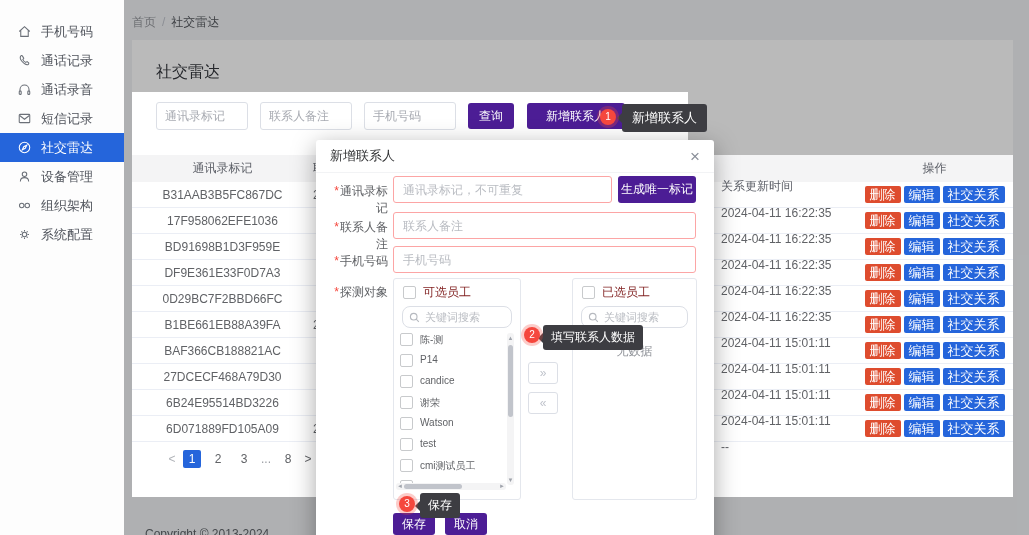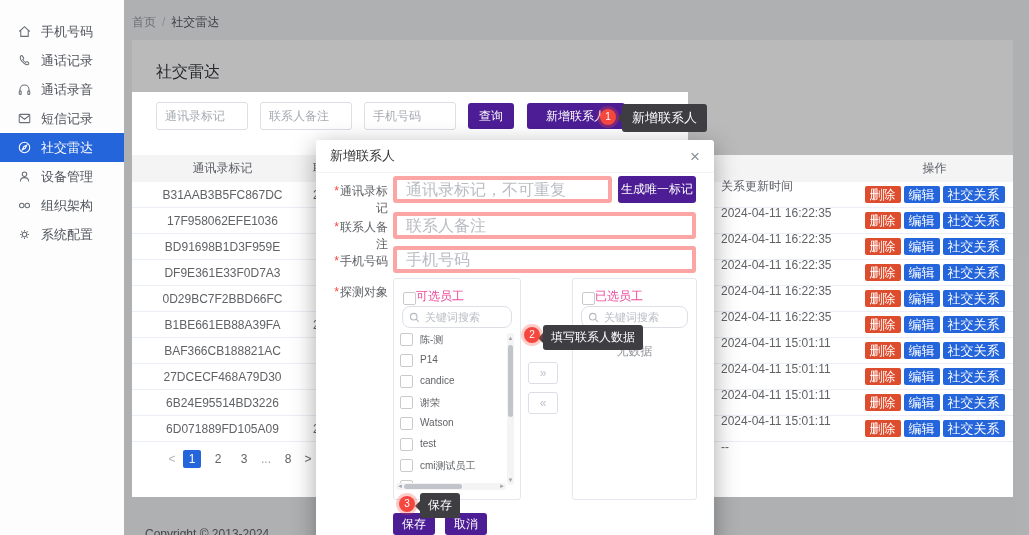--- a/index.html
+++ b/index.html
@@ -54,28 +54,28 @@
   .copyright { position:absolute; left:145px; top:527px; font-size:12px; color:#5f6368; z-index:1; white-space:nowrap; }
   
   .dim { position:absolute; background:rgba(0,0,0,.27); z-index:50; pointer-events:none; }
   
   .modal { position:absolute; left:316px; top:140px; width:398px; height:440px; background:#fff; border-radius:3px; box-shadow:0 6px 24px rgba(0,0,0,.35); z-index:100; }
   .md-head { height:33px; display:flex; align-items:center; padding:0 14px; border-bottom:1px solid #f2f3f5; }
   .md-title { font-size:13px; color:#303133; }
   .md-close { margin-left:auto; font-size:17px; color:#8a8f99; line-height:1; cursor:pointer; }
   .md-label { position:absolute; width:64px; text-align:right; font-size:12px; color:#606266; }
   .req { color:#f5473d; margin-right:1px; }
-  .md-input { position:absolute; height:27px; border:4px solid #fca5a5; border-radius:3px; padding:0 9px; font-size:16px; color:#606266; font-family:"Liberation Sans",sans-serif; }
+  .md-input { position:absolute; height:27px; border:1px solid #fca5a5; border-radius:3px; padding:0 9px; font-size:12px; color:#606266; font-family:"Liberation Sans",sans-serif; }
   .md-input::placeholder { color:#b9bcc2; }
   .btn-gen { position:absolute; left:302px; top:36px; width:78px; height:27px; }
   
   .panel { position:absolute; top:138px; height:222px; border:1px solid #e4e7ed; border-radius:3px; background:#fff; }
   .panel.left { left:77px; width:128px; }
   .panel.right { left:256px; width:125px; }
-  .p-head { height:26px; display:flex; align-items:flex-end; padding:0 9px; font-size:12px; color:#ec4899; }
+  .p-head { height:26px; display:flex; align-items:center; gap:7px; padding:0 9px; font-size:12px; color:#7f1d1d; }
   .cb { width:13px; height:13px; border:1px solid #c8cacc; border-radius:2px; background:#fff; flex:0 0 13px; cursor:pointer; }
   .p-search { position:absolute; left:8px; right:8px; top:27px; height:22px; border:1px solid #dcdfe6; border-radius:8px; display:flex; align-items:center; gap:5px; padding:0 6px; color:#b6b9bf; }
   .p-search .ph { font-size:11px; color:#b9bcc2; }
   .p-list { position:absolute; left:6px; top:54px; width:104px; height:152px; overflow:hidden; }
   .p-item { height:21px; display:flex; gap:7px; font-size:10px; color:#606266; }
   .p-empty { position:absolute; left:0; right:0; top:64px; text-align:center; font-size:12px; color:#909399; }
   
   .vsb { position:absolute; right:6px; top:54px; width:7px; height:152px; background:#f4f4f5; border-radius:3px; }
   .vsb .th { position:absolute; left:1px; top:12px; width:5px; height:72px; background:#c1c4cb; border-radius:3px; }
   .sb-ar { position:absolute; font-size:6px; color:#9fa3ab; width:100%; text-align:center; line-height:8px; }

